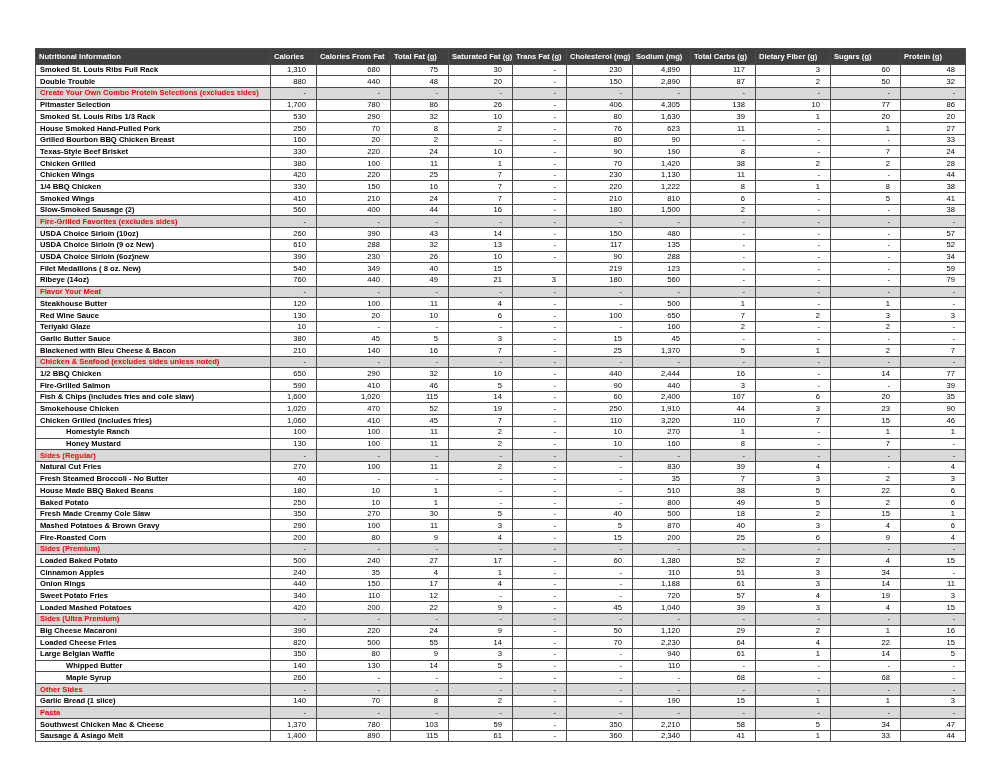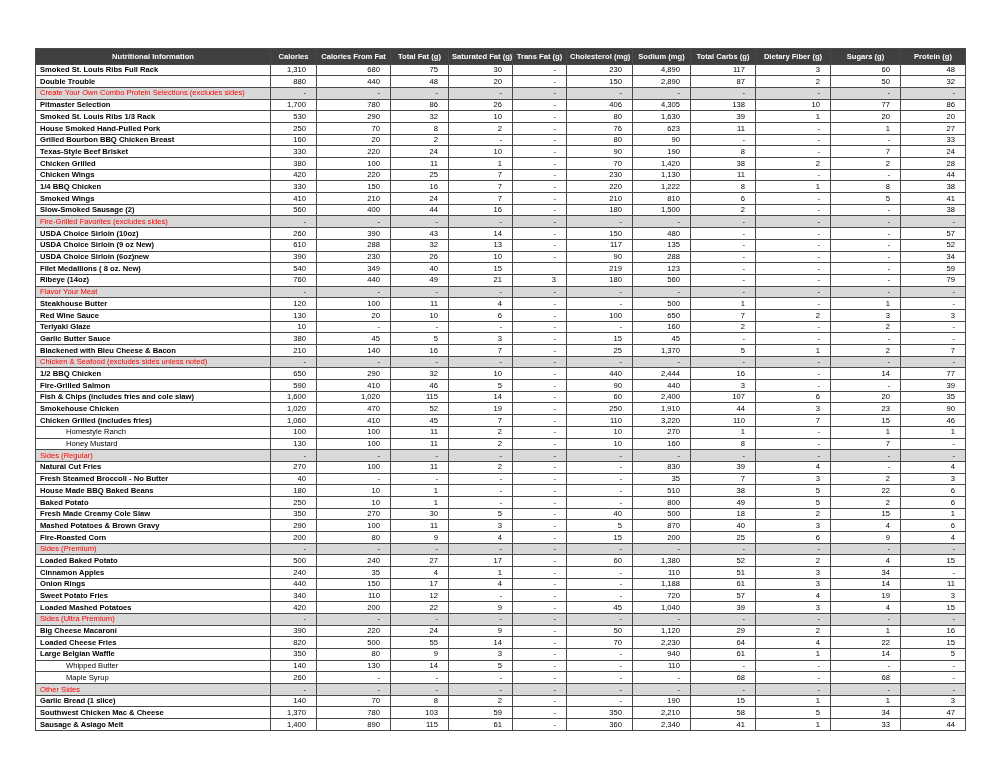--- a/index.html
+++ b/index.html
@@ -22,37 +22,37 @@
     line-height: 9.5px;
     height: 10.7px;
     padding: 0 3px;
     overflow: hidden;
     white-space: nowrap;
   }
   thead th {
     background: var(--header-bg, #404040);
     color: #ffffff;
     font-weight: bold;
-    text-align: center;
+    text-align: left;
     height: 14.5px;
     font-size: 7.6px;
     margin-top: 48px;
   }
   td.name-cell {
     text-align: left;
     font-weight: bold;
     padding-left: 4px;
   }
   td.value-cell {
     text-align: right;
     padding-right: 10px;
   }
   tr.section td { background: var(--section-bg, #d9d9d9); }
-  tr.section td.name-cell { color: var(--section-text, #ff0000); font-weight: normal; }
-  tr.subitem td.name-cell { font-weight: normal; padding-left: 30px; }
+  tr.section td.name-cell { color: var(--section-text, #ff0000); font-weight: bold; }
+  tr.subitem td.name-cell { font-weight: bold; padding-left: 30px; }
 </style>
 </head>
 <body>
 
 <table>
   <colgroup>
     <col style="width:235px">
     <col style="width:46px">
     <col style="width:74px">
     <col style="width:58px">
@@ -845,20 +845,34 @@
         <td class="value-cell">8</td>
         <td class="value-cell">2</td>
         <td class="value-cell">-</td>
         <td class="value-cell">-</td>
         <td class="value-cell">190</td>
         <td class="value-cell">15</td>
         <td class="value-cell">1</td>
         <td class="value-cell">1</td>
         <td class="value-cell">3</td>
       </tr>
+      <tr class="section">
+        <td class="name-cell">Pasta</td>
+        <td class="value-cell">-</td>
+        <td class="value-cell">-</td>
+        <td class="value-cell">-</td>
+        <td class="value-cell">-</td>
+        <td class="value-cell">-</td>
+        <td class="value-cell">-</td>
+        <td class="value-cell">-</td>
+        <td class="value-cell">-</td>
+        <td class="value-cell">-</td>
+        <td class="value-cell">-</td>
+        <td class="value-cell">-</td>
+      </tr>
       <tr class="item">
         <td class="name-cell">Southwest Chicken Mac &amp; Cheese</td>
         <td class="value-cell">1,370</td>
         <td class="value-cell">780</td>
         <td class="value-cell">103</td>
         <td class="value-cell">59</td>
         <td class="value-cell">-</td>
         <td class="value-cell">350</td>
         <td class="value-cell">2,210</td>
         <td class="value-cell">58</td>

